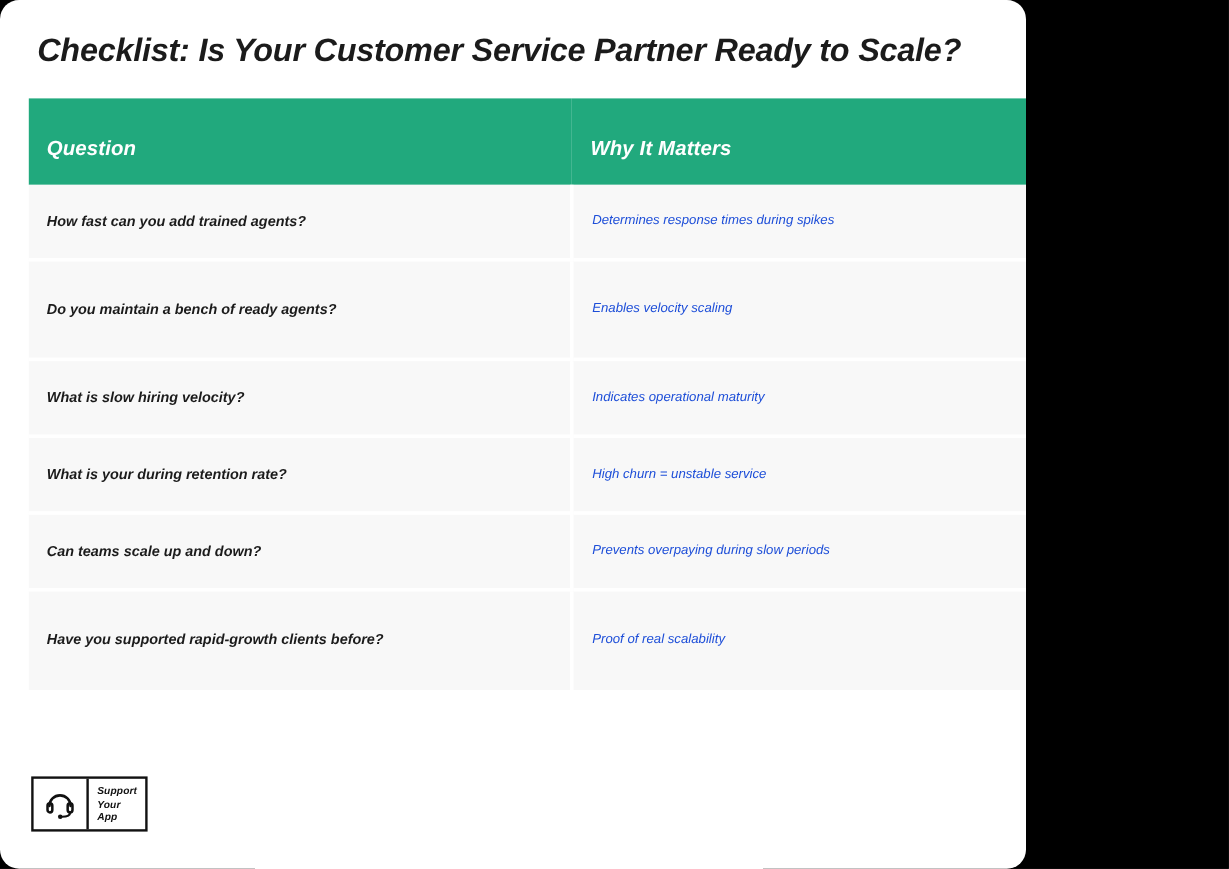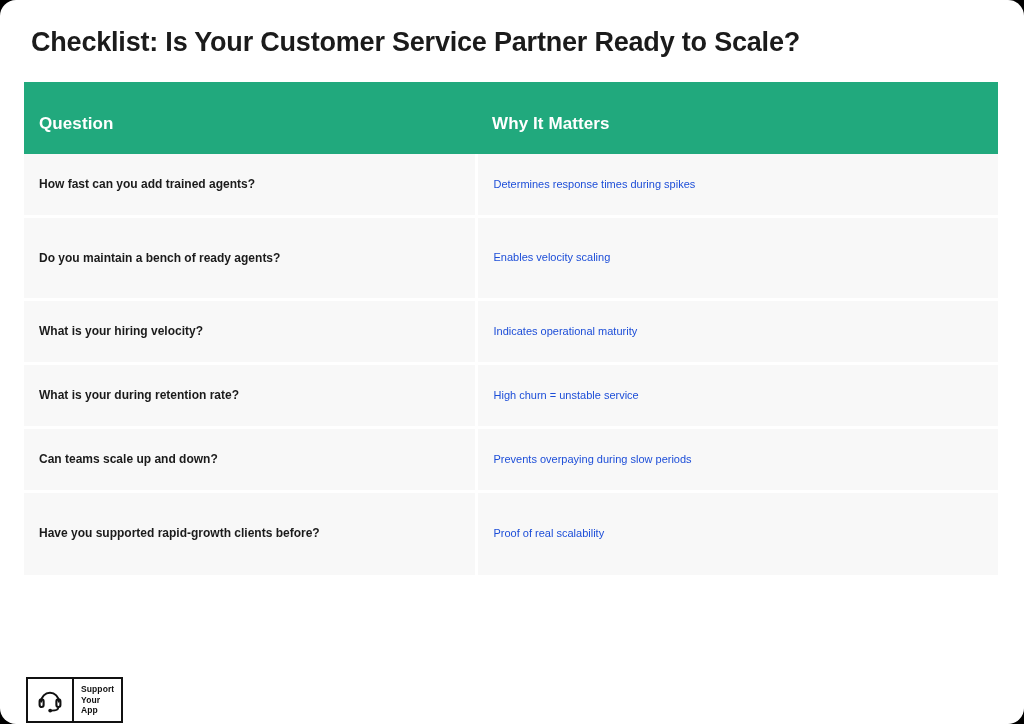--- a/index.html
+++ b/index.html
@@ -11,26 +11,27 @@
     width: 1024px;
     height: 724px;
     font-family: "Liberation Sans", sans-serif;
     -webkit-font-smoothing: antialiased;
   }
 
   .page-card {
     position: absolute;
     left: 0;
     top: 0;
-    width: 1024px;
+    width: 855px;
     height: 724px;
     background: #ffffff;
     border-radius: 16px;
     overflow: hidden;
     box-sizing: border-box;
+    font-style: italic;
   }
 
   .page-title {
     position: absolute;
     left: 31px;
     top: 26px;
     width: 940px;
     font-size: 27px;
     font-weight: bold;
     color: #1b1b1b;
@@ -102,21 +103,20 @@
   .logo {
     position: absolute;
     left: 26px;
     top: 647px;
     display: flex;
     align-items: stretch;
     border: 2.5px solid #111111;
     height: 46px;
     box-sizing: border-box;
     background: #ffffff;
-    margin-top: 30px;
   }
   .logo-mark {
     width: 46px;
     display: flex;
     align-items: center;
     justify-content: center;
     border-right: 2.5px solid #111111;
     box-sizing: border-box;
   }
   .logo-mark svg { display: block; }
@@ -153,21 +153,21 @@
     <tbody>
       <tr>
         <td class="cell-question">How fast can you add trained agents?</td>
         <td class="cell-matters">Determines response times during spikes</td>
       </tr>
       <tr class="row-tall">
         <td class="cell-question">Do you maintain a bench of ready agents?</td>
         <td class="cell-matters">Enables velocity scaling</td>
       </tr>
       <tr>
-        <td class="cell-question">What is your hiring velocity?</td>
+        <td class="cell-question">What is slow hiring velocity?</td>
         <td class="cell-matters">Indicates operational maturity</td>
       </tr>
       <tr>
         <td class="cell-question">What is your during retention rate?</td>
         <td class="cell-matters">High churn = unstable service</td>
       </tr>
       <tr>
         <td class="cell-question">Can teams scale up and down?</td>
         <td class="cell-matters">Prevents overpaying during slow periods</td>
       </tr>

